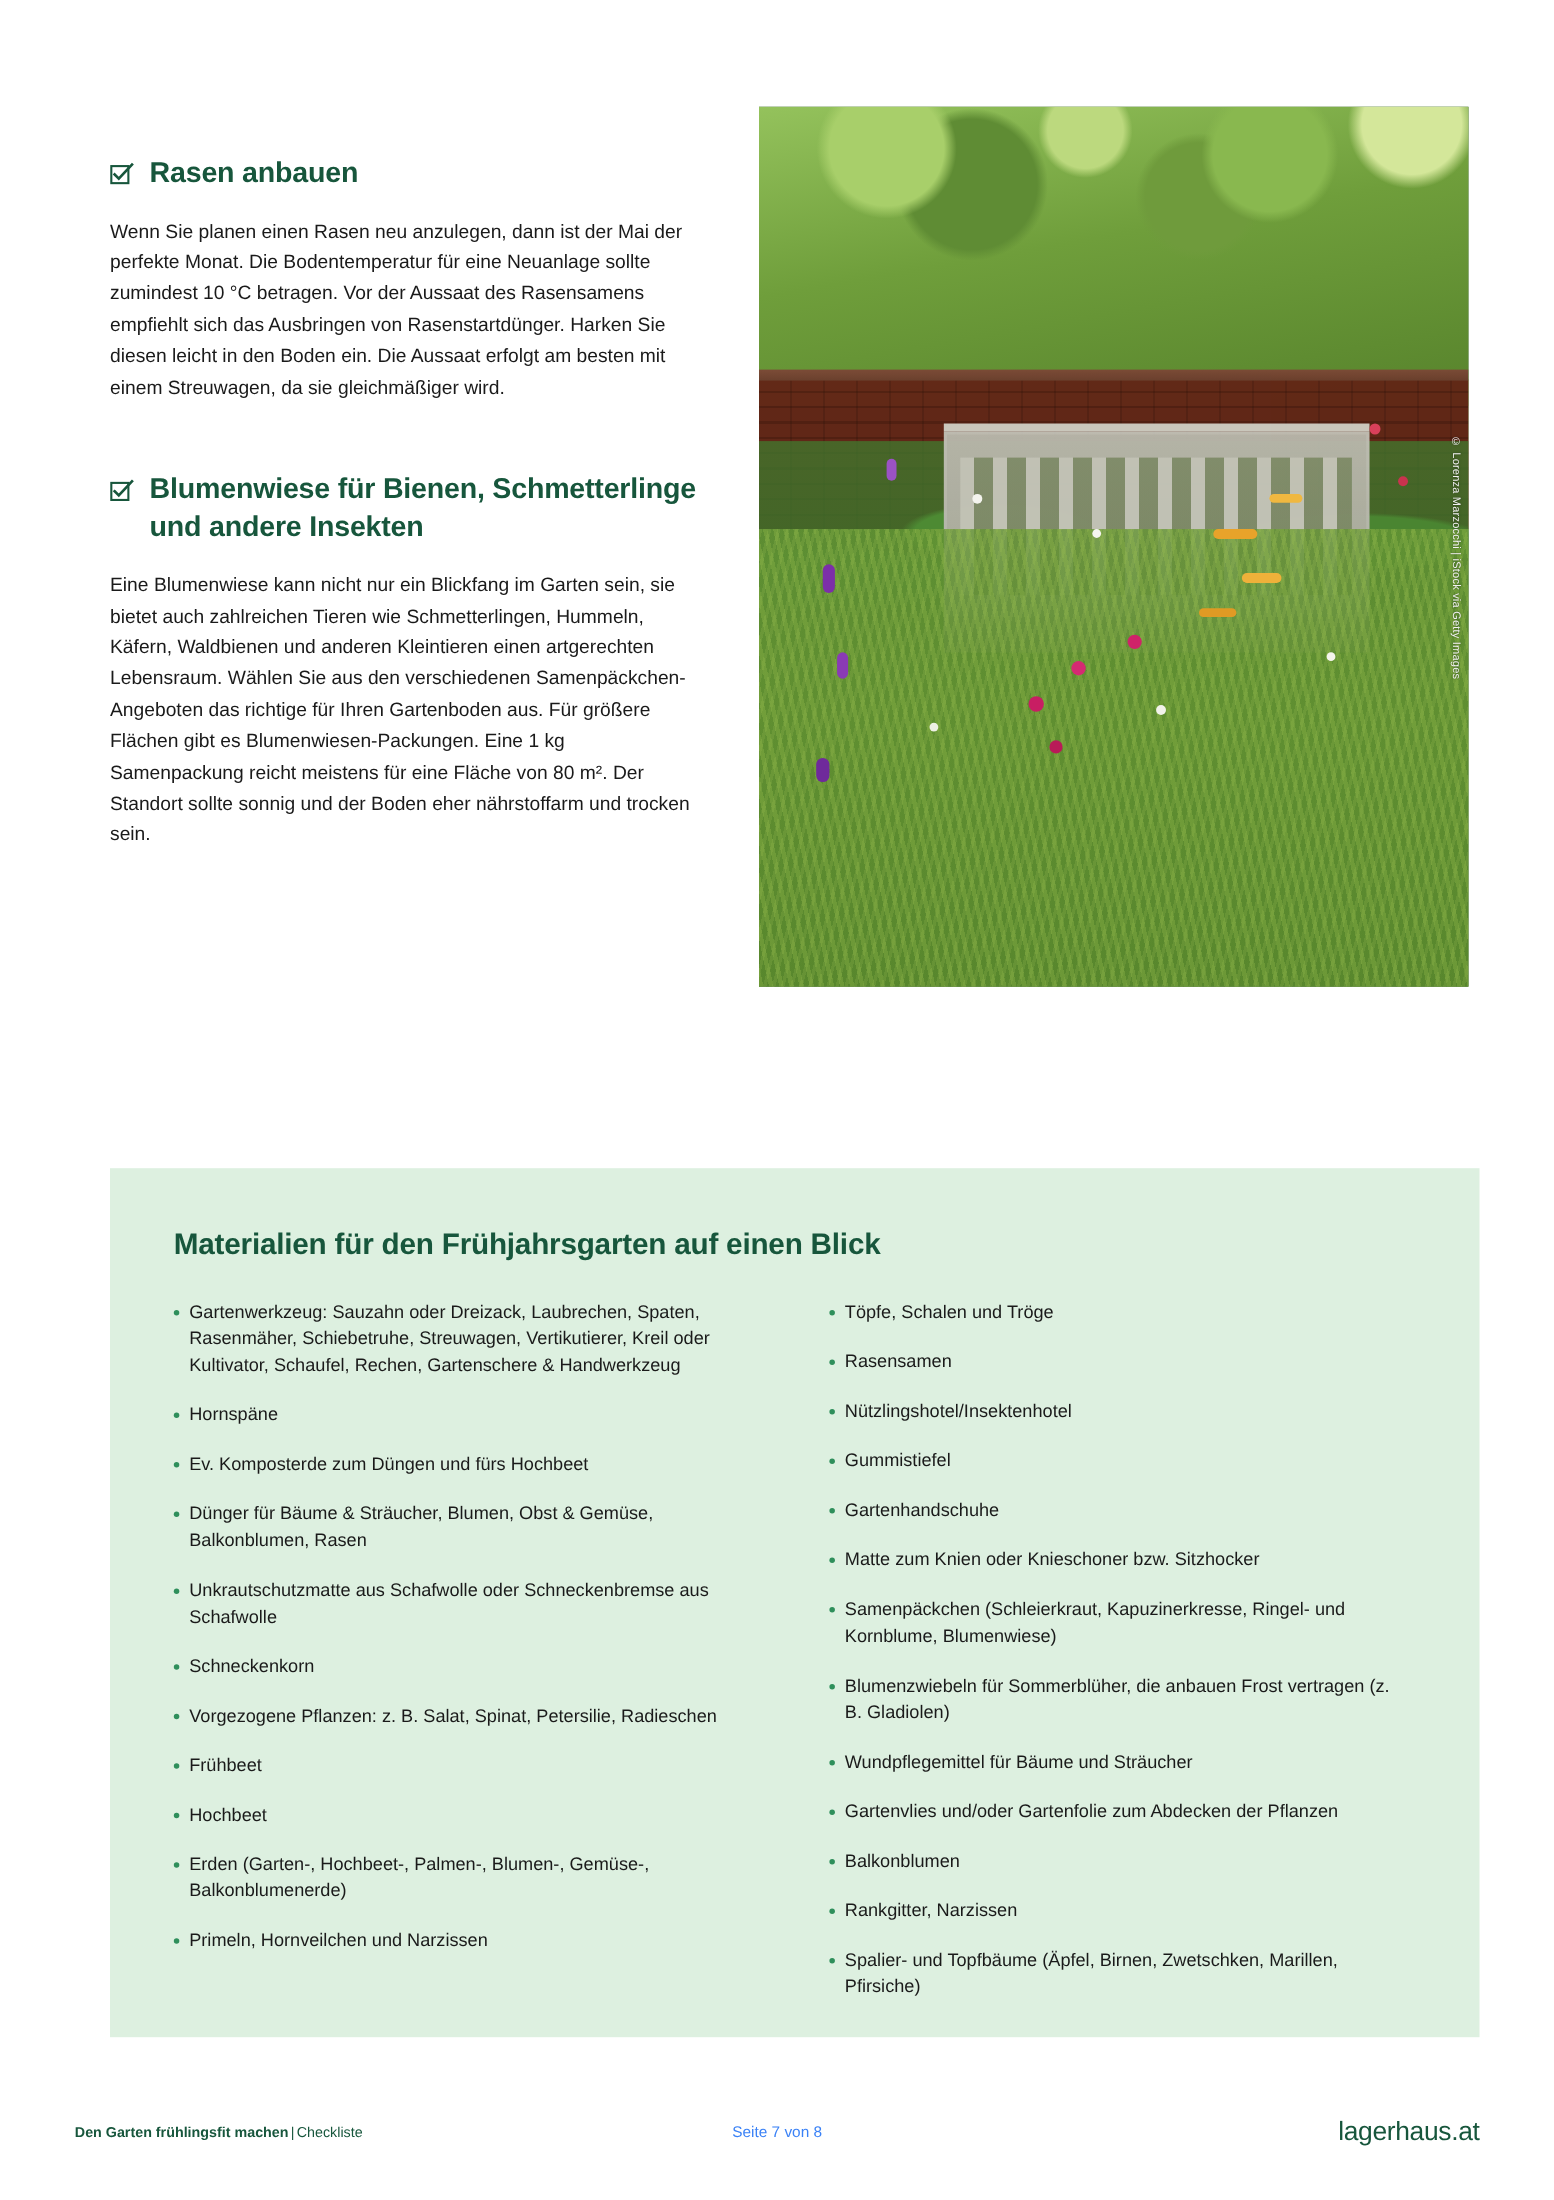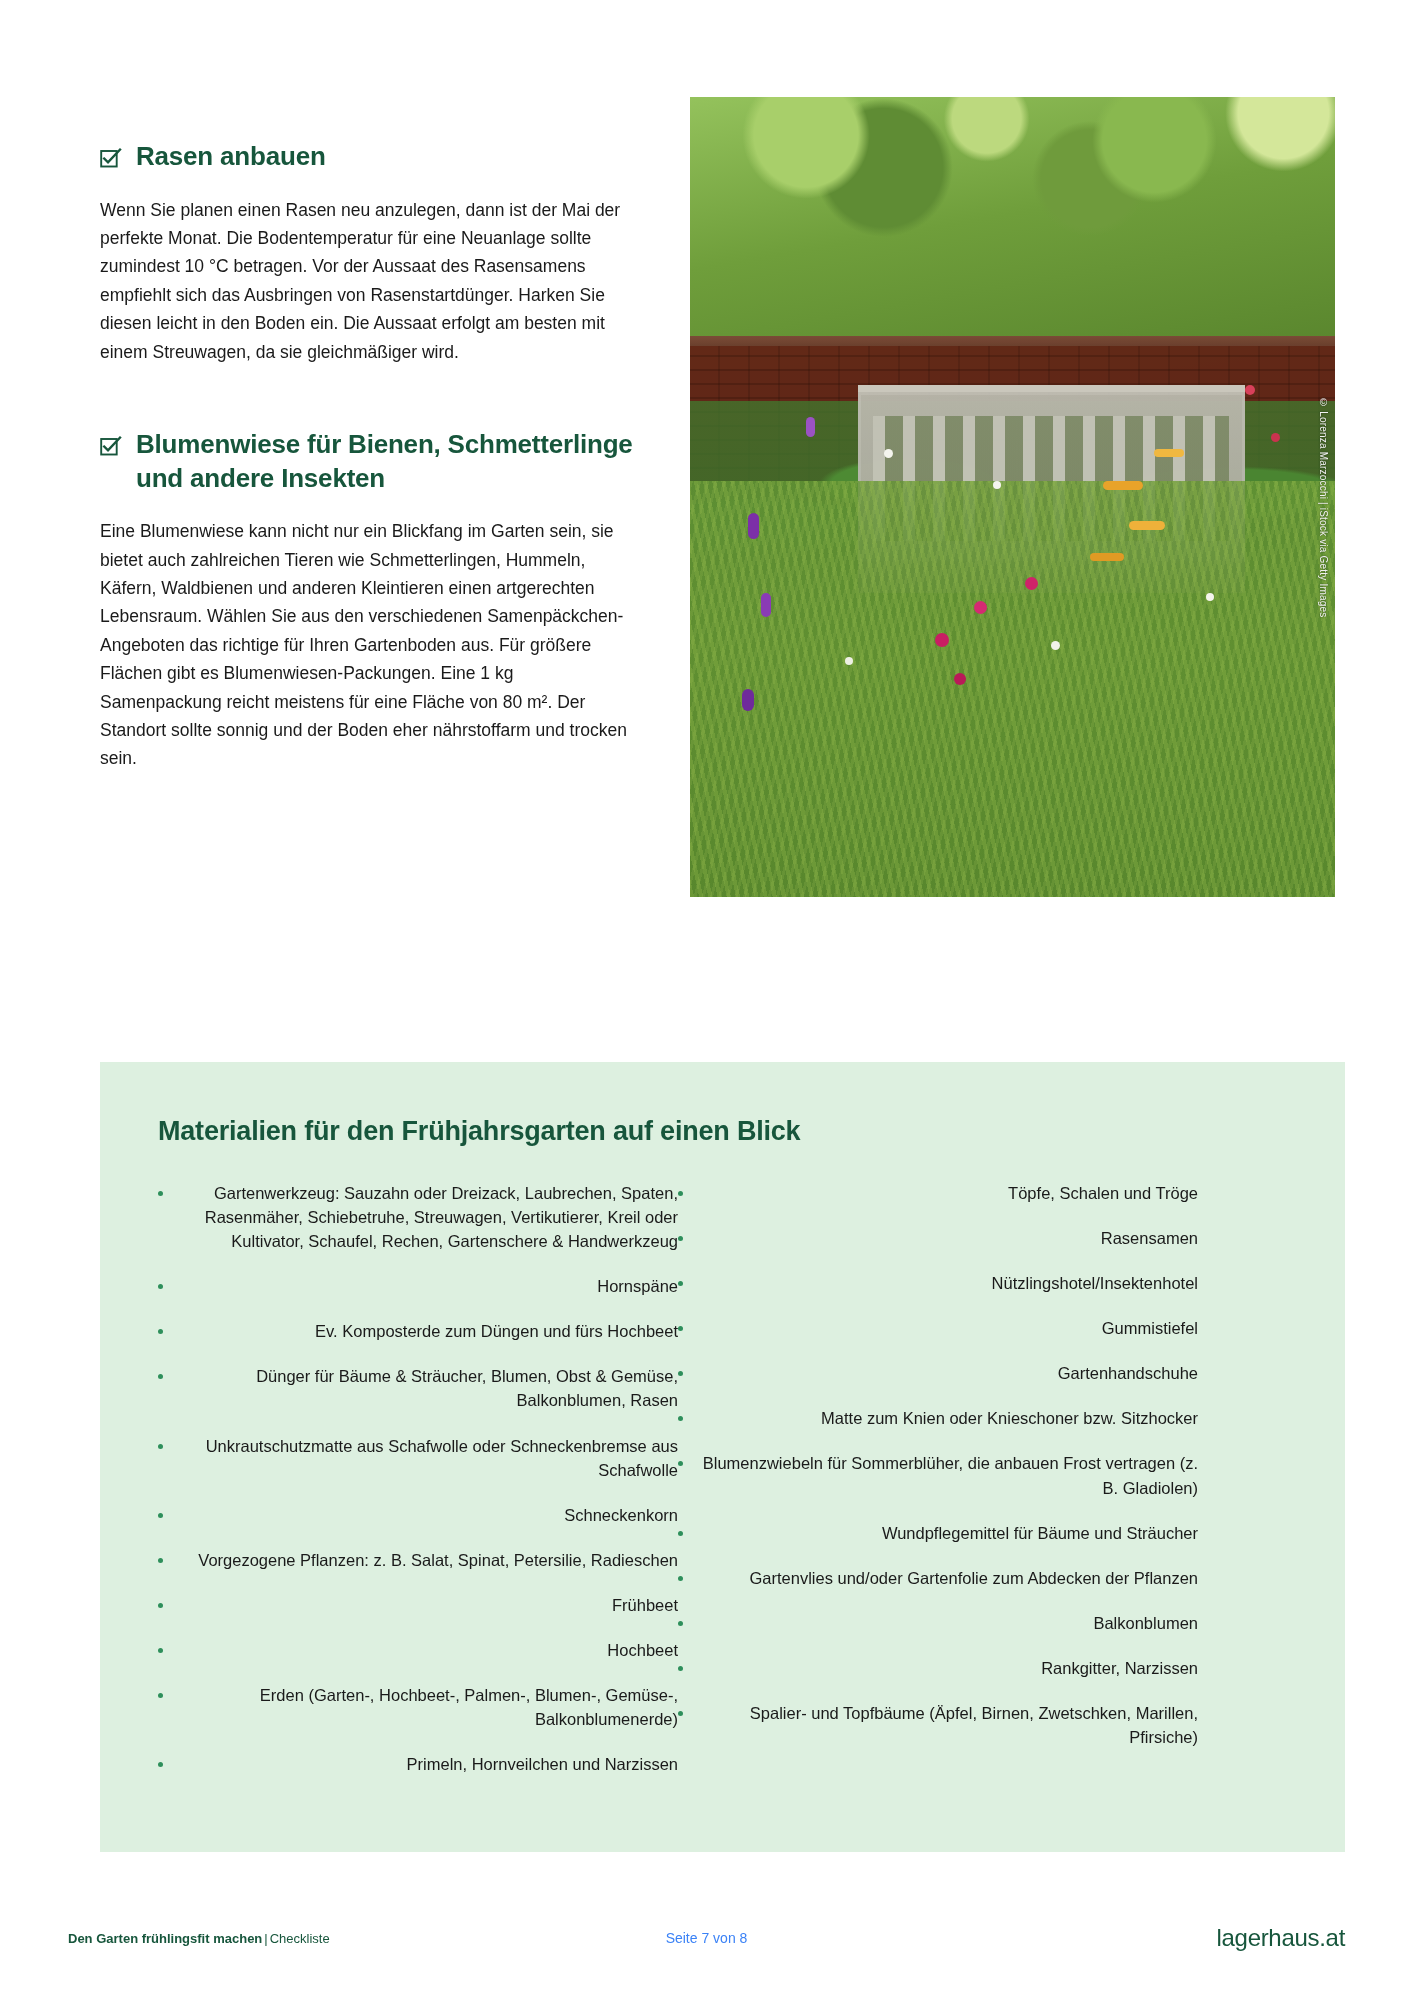--- a/index.html
+++ b/index.html
@@ -190,21 +190,21 @@
   .materials-title {
     font-size: 27px;
     font-weight: bold;
     color: #17563c;
     margin-bottom: 34px;
     letter-spacing: -0.2px;
   }
 
   .materials-cols {
     display: flex;
-    text-align: right;
+    gap: 76px;
   }
 
   .mat-col { width: 520px; }
 
   .mat-item {
     display: flex;
     align-items: flex-start;
     gap: 9px;
     margin-bottom: 21px;
     font-size: 16.5px;
@@ -402,20 +402,24 @@
           <div class="mat-item">
             <span class="mat-bullet"></span>
             <span class="mat-text">Gartenhandschuhe</span>
           </div>
           <div class="mat-item">
             <span class="mat-bullet"></span>
             <span class="mat-text">Matte zum Knien oder Knieschoner bzw. Sitzhocker</span>
           </div>
           <div class="mat-item">
             <span class="mat-bullet"></span>
+            <span class="mat-text">Samenpäckchen (Schleierkraut, Kapuzinerkresse, Ringel- und Kornblume, Blumenwiese)</span>
+          </div>
+          <div class="mat-item">
+            <span class="mat-bullet"></span>
             <span class="mat-text">Blumenzwiebeln für Sommerblüher, die anbauen Frost vertragen (z. B. Gladiolen)</span>
           </div>
           <div class="mat-item">
             <span class="mat-bullet"></span>
             <span class="mat-text">Wundpflegemittel für Bäume und Sträucher</span>
           </div>
           <div class="mat-item">
             <span class="mat-bullet"></span>
             <span class="mat-text">Gartenvlies und/oder Gartenfolie zum Abdecken der Pflanzen</span>
           </div>

